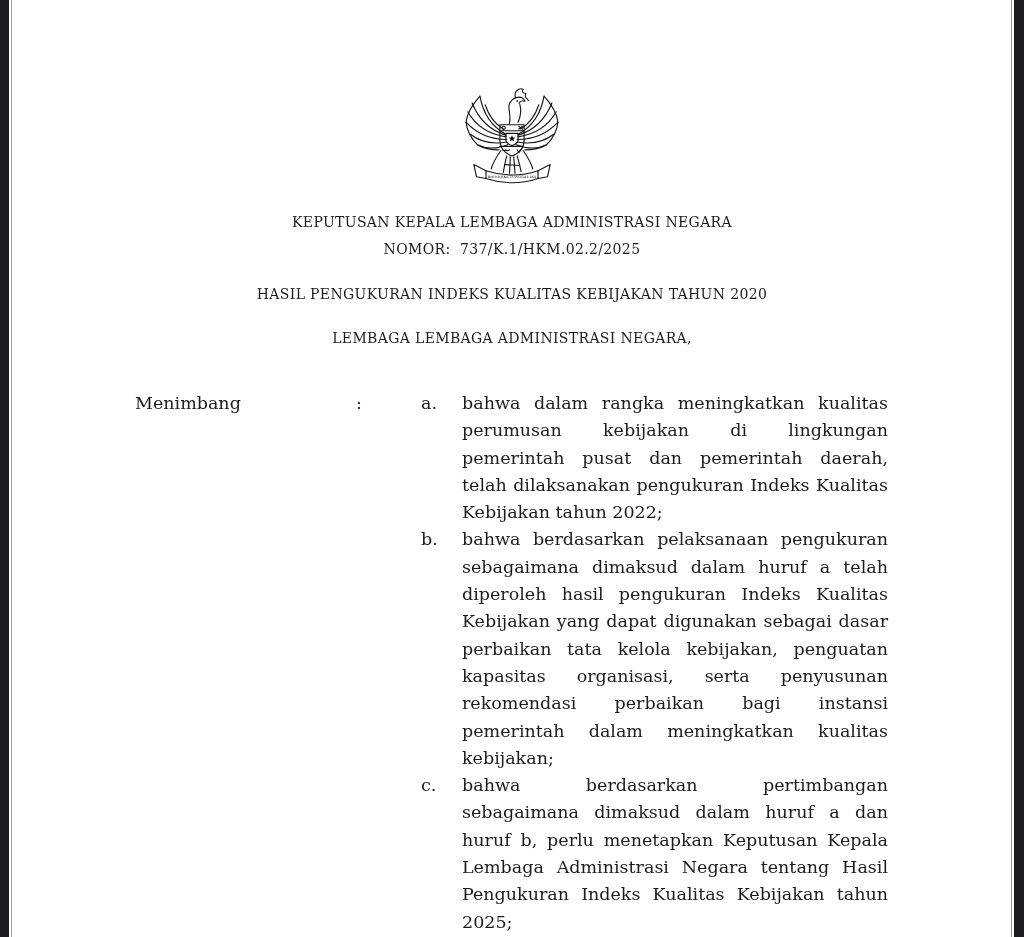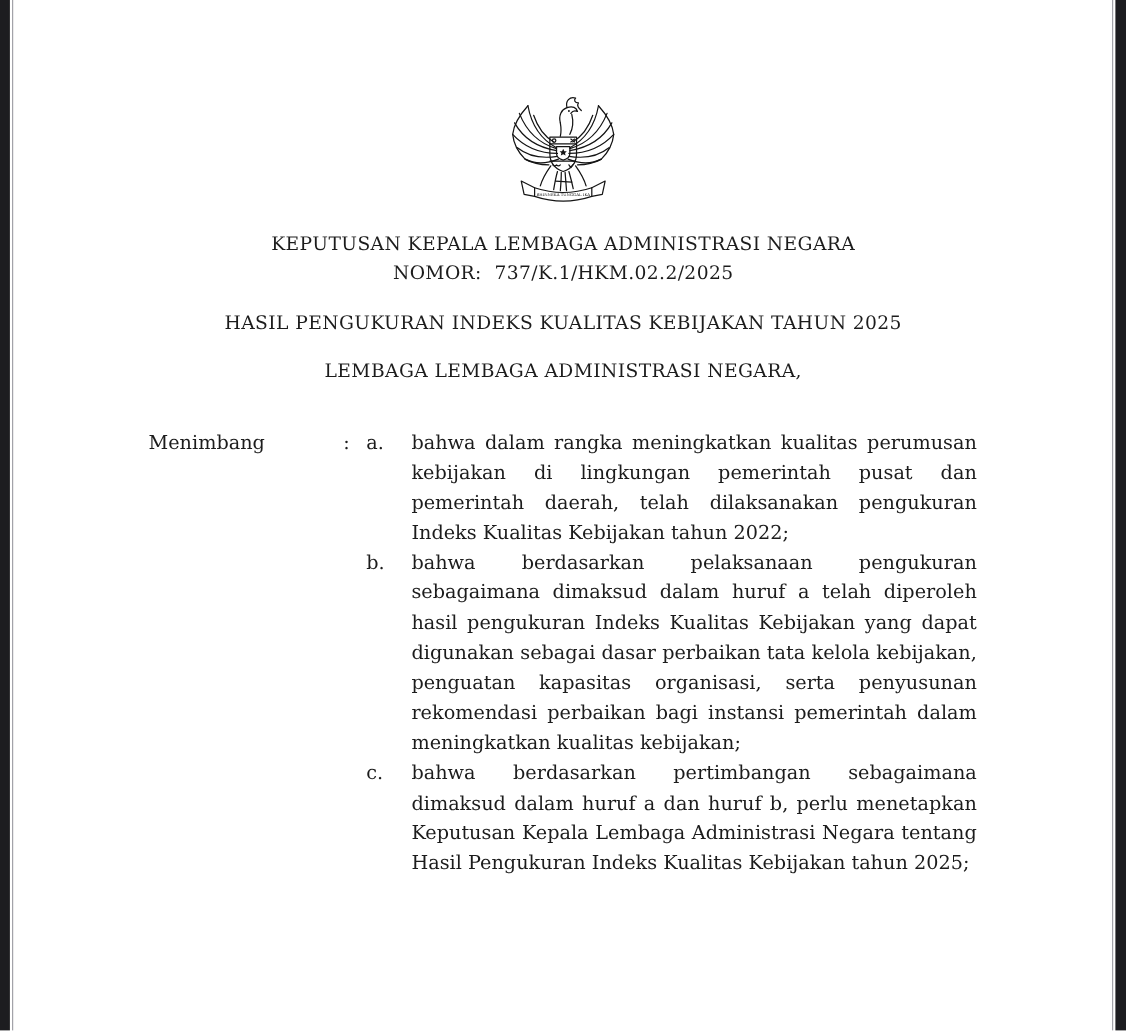--- a/index.html
+++ b/index.html
@@ -22,36 +22,37 @@
   .edge-strip.left{left:0;width:9px;}
   .edge-strip.right{right:0;width:10px;}
   .edge-line{position:absolute;top:0;bottom:0;width:1px;background:var(--edge-line);}
   .edge-line.left{left:11px;}
   .edge-line.right{left:1011px;}
 
   .emblem{width:104px;height:112px;margin:80px auto 0;display:block;}
 
   .centered{
     text-align:center;
-    font-size:17px;
+    font-size:14px;
     line-height:27px;
     letter-spacing:.35px;
   }
   .title-block{margin-top:17px;}
   .tentang{margin-top:17px;}
   .subject{margin-top:18px;}
   .invocation{margin-top:17px;}
   .issuer{margin-top:17px;}
 
   .doc-body{
     display:flex;
     align-items:flex-start;
     margin:38px 136px 0 135px;
     font-size:17.5px;
     line-height:27.3px;
+    gap:44px;
   }
   .m-label{width:177px;flex:0 0 auto;}
   .m-colon{width:21px;flex:0 0 auto;}
   .m-items{flex:1 1 auto;}
   .m-item{display:flex;align-items:flex-start;}
   .m-letter{width:41px;flex:0 0 auto;}
   .m-text{flex:1 1 auto;text-align:justify;text-justify:inter-word;}
 </style>
 </head>
 <body>
@@ -117,21 +118,21 @@
       <path d="M90,102 L104,95 L101,109 L90,111"></path>
       <text x="60" y="110.5" text-anchor="middle" font-size="4.1" fill="#151515" stroke="none" font-family="'DejaVu Serif',serif">BHINNEKA TUNGGAL IKA</text>
     </g>
   </svg>
 
   <div class="centered title-block">
     <div>KEPUTUSAN KEPALA LEMBAGA ADMINISTRASI NEGARA</div>
     <div>NOMOR:&nbsp; 737/K.1/HKM.02.2/2025</div>
   </div>
 
-  <div class="centered subject">HASIL PENGUKURAN INDEKS KUALITAS KEBIJAKAN TAHUN 2025</div>
+  <div class="centered subject">HASIL PENGUKURAN INDEKS KUALITAS KEBIJAKAN TAHUN 2020</div>
   <div class="centered issuer">LEMBAGA LEMBAGA ADMINISTRASI NEGARA,</div>
 
   <div class="doc-body">
     <div class="m-label">Menimbang</div>
     <div class="m-colon">:</div>
     <div class="m-items">
       <div class="m-item">
         <span class="m-letter">a.</span>
         <p class="m-text">bahwa dalam rangka meningkatkan kualitas perumusan kebijakan di lingkungan pemerintah pusat dan pemerintah daerah, telah dilaksanakan pengukuran Indeks Kualitas Kebijakan tahun 2022;</p>
       </div>

